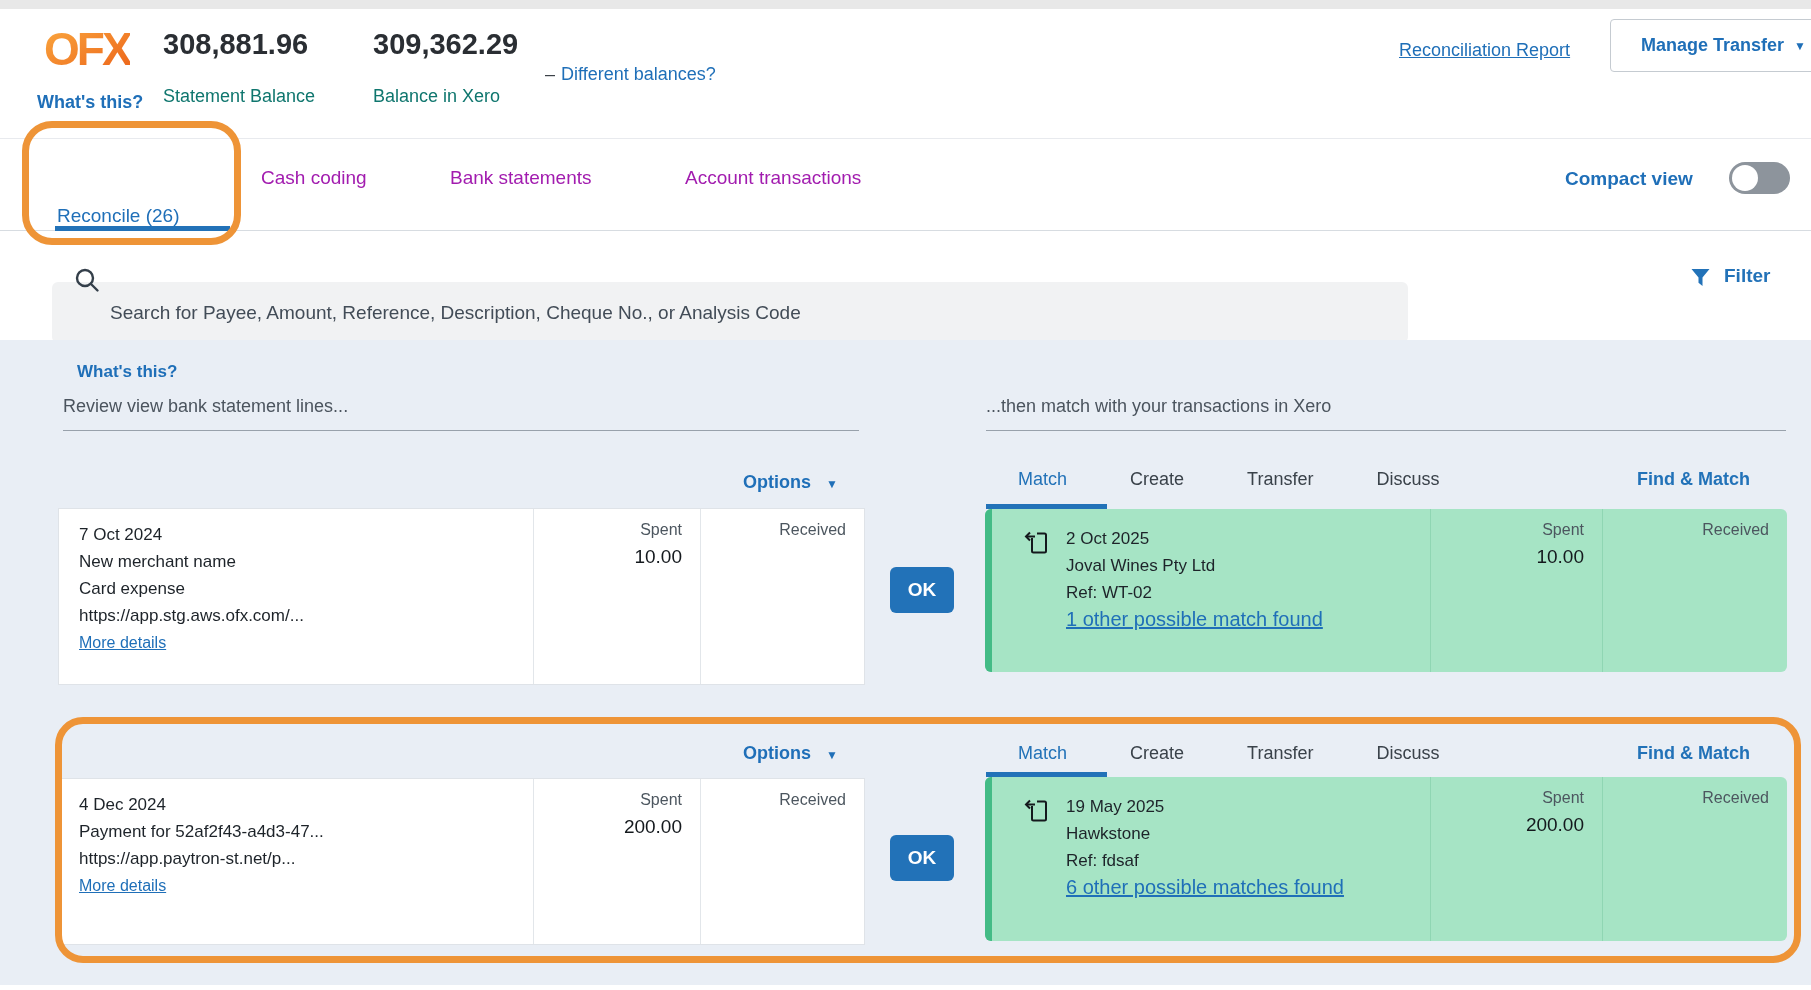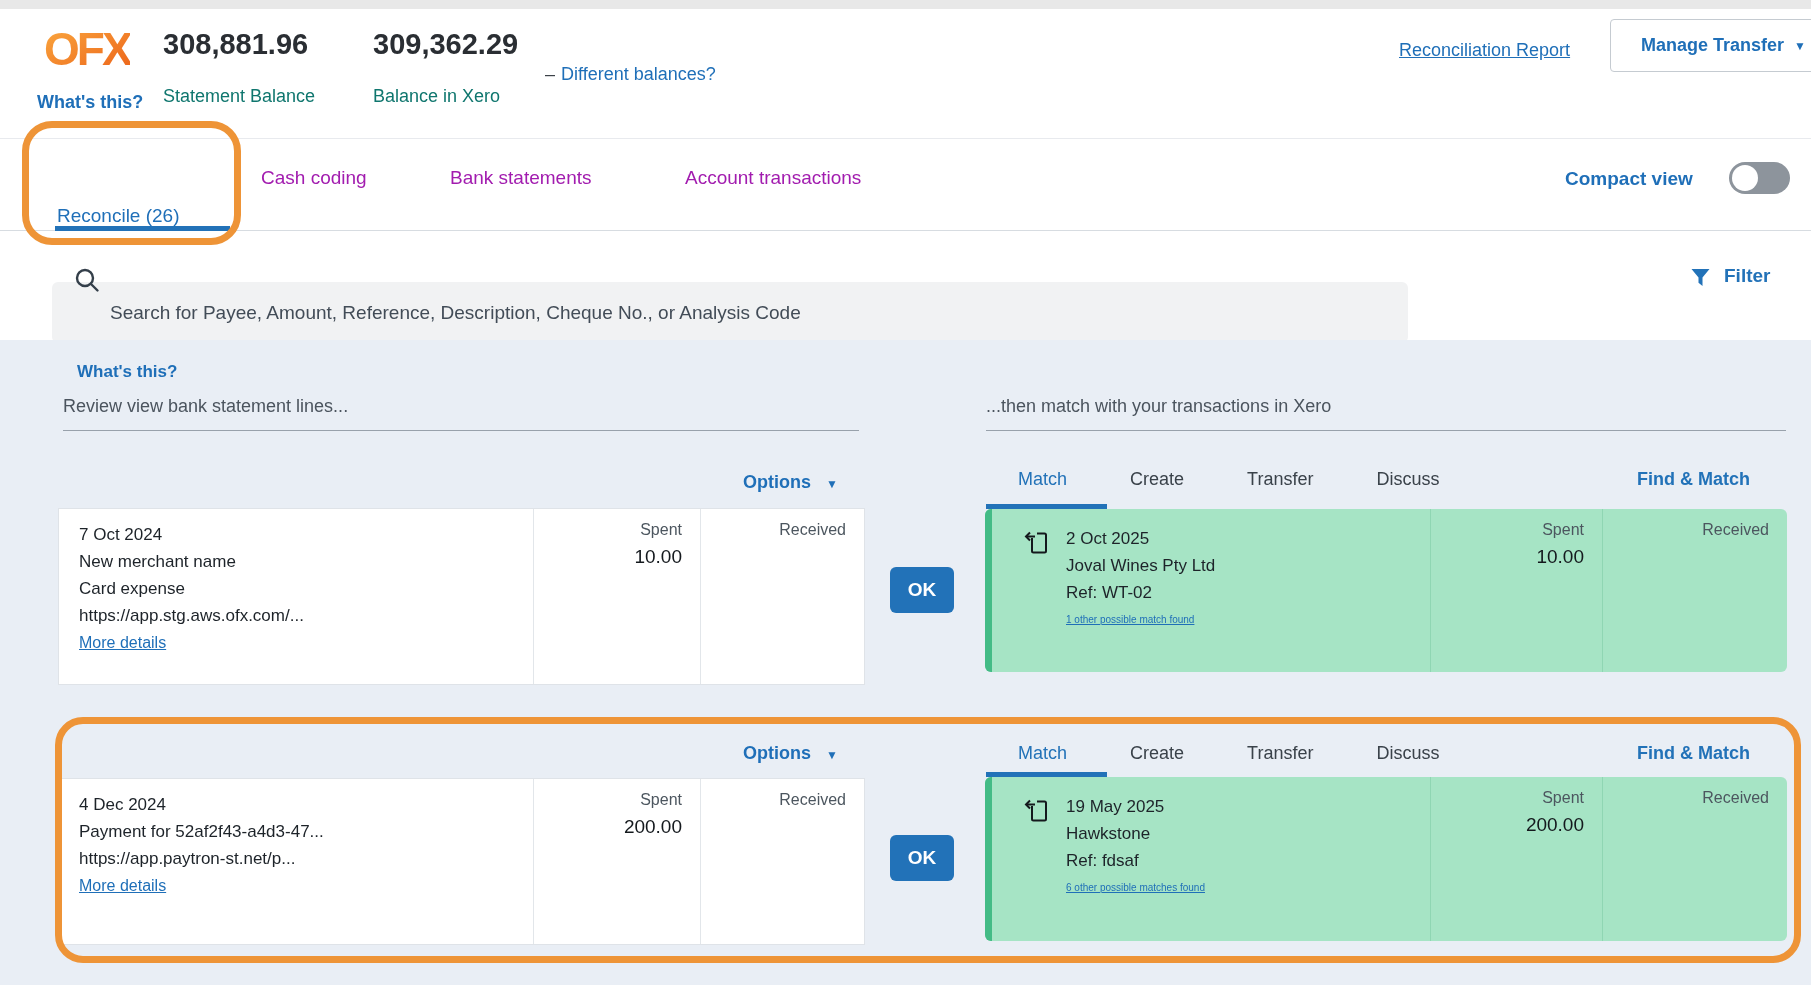--- a/index.html
+++ b/index.html
@@ -79,21 +79,21 @@
   .xtab-active { color:#2272b8; }
   .findmatch { left:1637px; font-size:18px; font-weight:bold; color:#2272b8; cursor:pointer; white-space:nowrap; }
   .match-underline { left:986px; width:121px; height:5px; background:#2272b8; z-index:5; }
 
   .green { left:985px; width:802px; display:flex; background:#a6e4c5; border-radius:6px; overflow:hidden; }
   .strip { width:7px; background:#43bb86; flex:0 0 7px; }
   .g1 { width:438px; padding:16px 0 0 30px; display:flex; }
   .doc-icon { margin-right:16px; margin-top:4px; flex:0 0 28px; }
   .g2 { width:172px; border-left:1px solid #8fd6b3; padding:12px 18px; text-align:right; }
   .g3 { flex:1; border-left:1px solid #8fd6b3; padding:12px 18px; text-align:right; }
-  .match-link { font-size:10px; color:#1f6fb8; text-decoration:underline; line-height:27px; cursor:pointer; display:inline-block; }
+  .match-link { font-size:20px; color:#1f6fb8; text-decoration:underline; line-height:27px; cursor:pointer; display:inline-block; }
 
   
   .options-r1 { left:743px; top:472px; } .options-r2 { left:743px; top:743px; }
   .card-r1 { top:508px; height:177px; } .card-r2 { top:778px; height:167px; }
   .ok-r1 { top:567px; } .ok-r2 { top:835px; }
   .xtabs-r1 { top:469px; } .xtabs-r2 { top:743px; }
   .findmatch-r1 { top:469px; } .findmatch-r2 { top:743px; }
   .underline-r1 { top:504px; } .underline-r2 { top:772px; }
   .green-r1 { top:509px; height:163px; } .green-r2 { top:777px; height:164px; }
 

